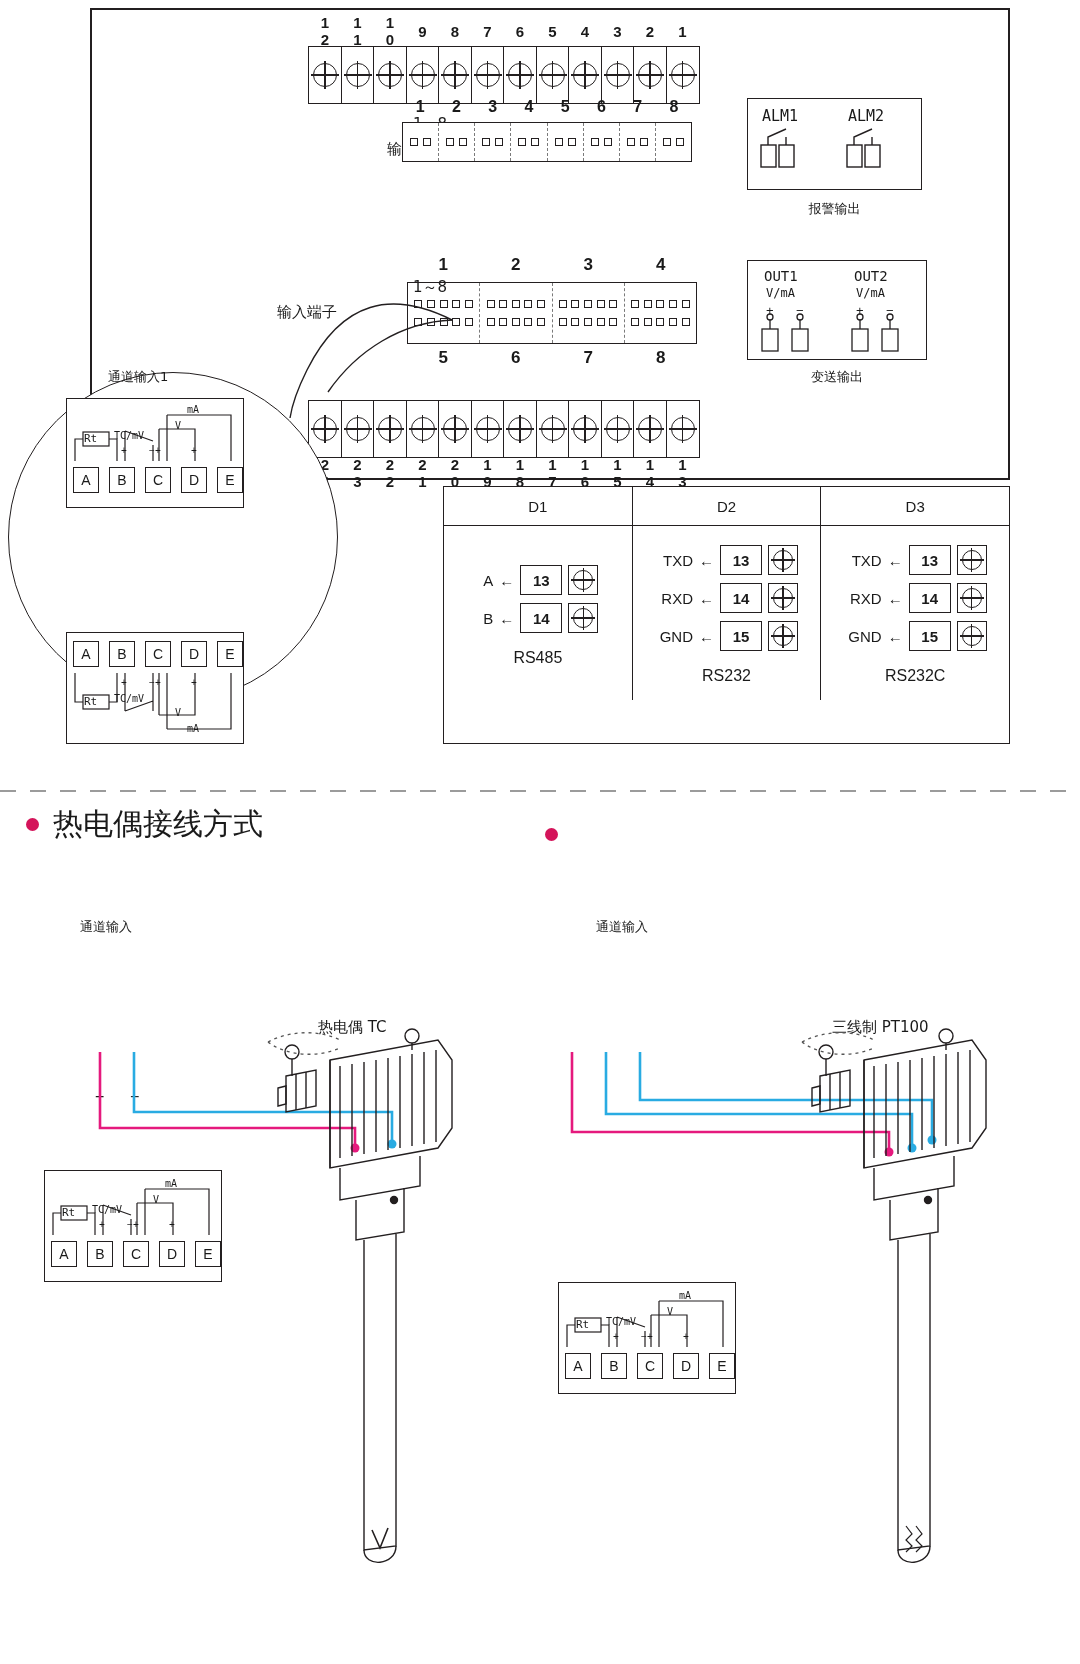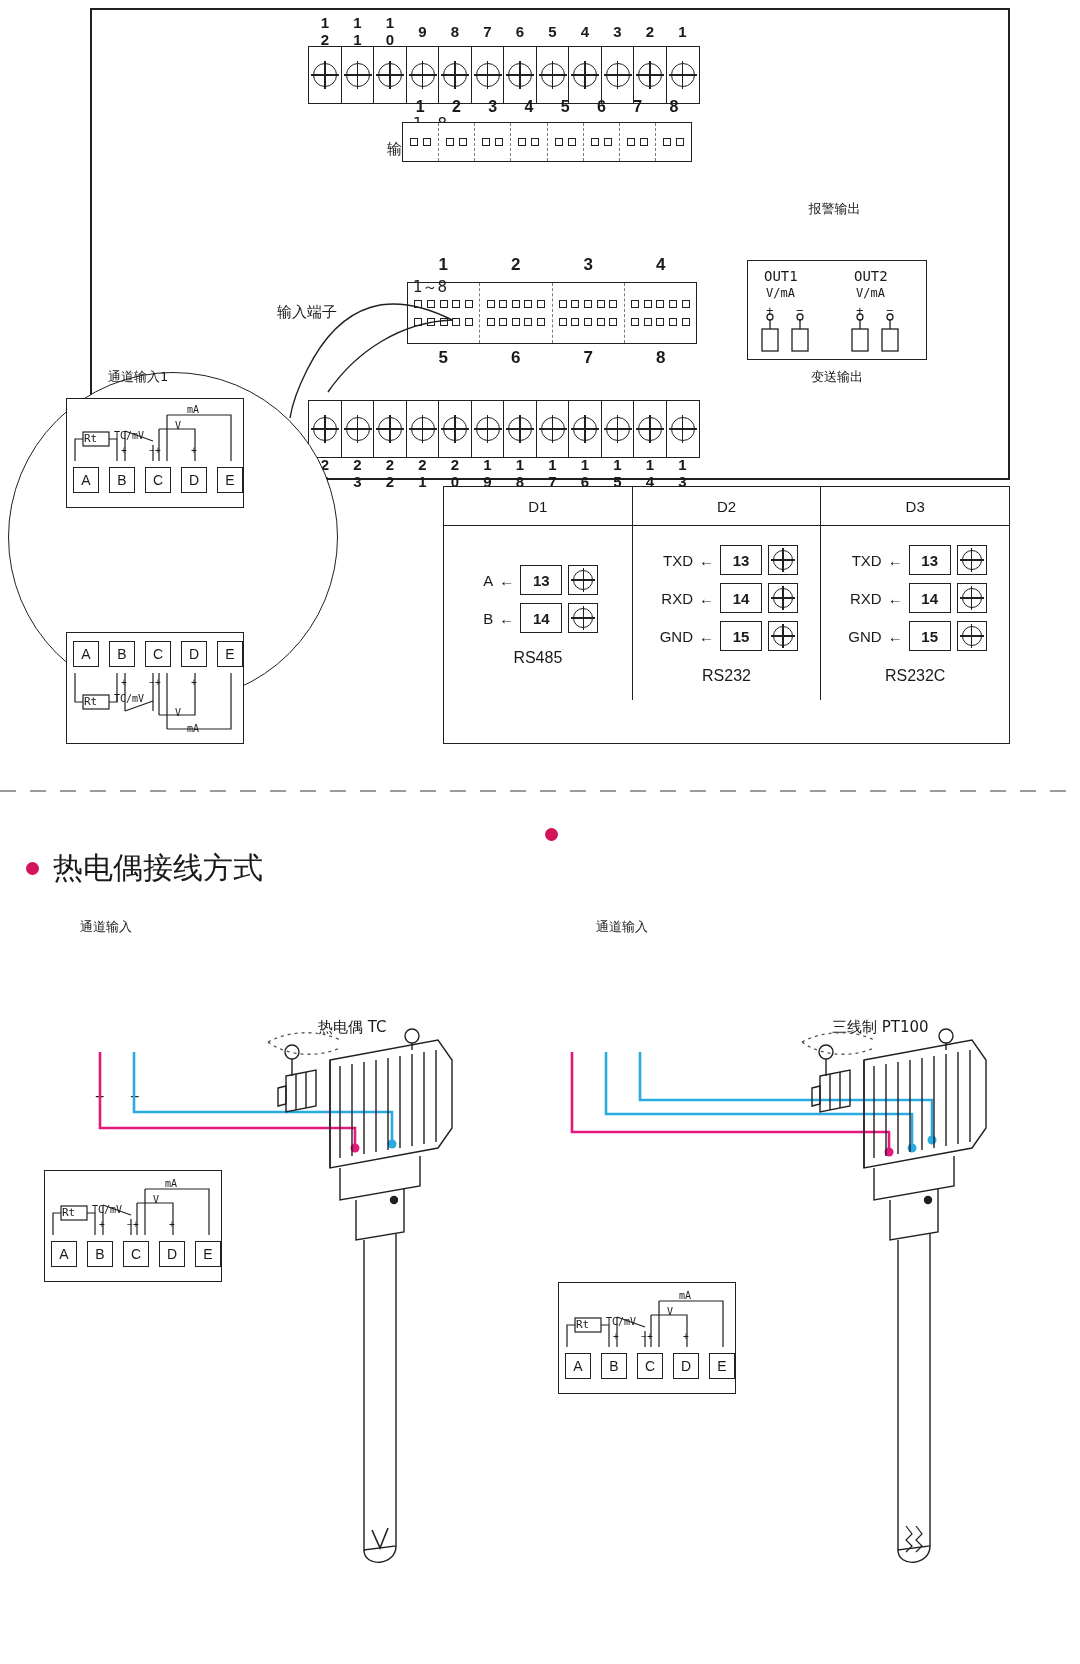--- a/index.html
+++ b/index.html
@@ -199,20 +199,34 @@
         <div class="pinpair">
           <div class="pin"></div>
           <div class="pin"></div>
         </div>
         <div class="pinpair">
           <div class="pin"></div>
           <div class="pin"></div>
         </div>
       </div>
 
+    <div class="abs subpanel" style="left:655px;top:88px;width:175px;height:92px;">
+      <div class="abs mono" style="left:14px;top:8px;font-size:15px;">ALM1</div>
+      <div class="abs mono" style="left:100px;top:8px;font-size:15px;">ALM2</div>
+      <svg class="abs" style="left:0;top:0;" width="175" height="92">
+
+        <path d="M20 46 L20 38 L38 30 M38 38 L38 46" fill="none" stroke="#231f20" stroke-width="1.4"></path>
+        <rect x="13" y="46" width="15" height="22" fill="none" stroke="#231f20" stroke-width="1.4"></rect>
+        <rect x="31" y="46" width="15" height="22" fill="none" stroke="#231f20" stroke-width="1.4"></rect>
+
+        <path d="M106 46 L106 38 L124 30 M124 38 L124 46" fill="none" stroke="#231f20" stroke-width="1.4"></path>
+        <rect x="99" y="46" width="15" height="22" fill="none" stroke="#231f20" stroke-width="1.4"></rect>
+        <rect x="117" y="46" width="15" height="22" fill="none" stroke="#231f20" stroke-width="1.4"></rect>
+      </svg>
+    </div>
     <div class="abs cn lbl-sm" style="left:655px;top:190px;width:175px;text-align:center;">报警输出</div>
 
     <div class="abs cn lbl" style="left:205px;top:268px;width:150px;text-align:right;">1～8</div>
     <div class="abs cn lbl" style="left:185px;top:293px;width:170px;text-align:left;">输入端子</div>
 
     <svg class="abs" style="left:0;top:230px;" width="380" height="190">
       <path d="M360 80 C300 50 250 60 215 130 C205 150 200 165 198 178" fill="none" stroke="#231f20" stroke-width="1.4"></path>
       <path d="M360 80 C310 82 265 110 236 152" fill="none" stroke="#231f20" stroke-width="1.4"></path>
     </svg>
 
@@ -536,21 +550,21 @@
               </span>
             </div>
           </div>
           <div style="font-size: 16px; margin-top: 8px;">RS232C</div>
         </div>
       </div>
   </div>
 
   <div class="abs" id="divider"></div>
 
-  <div class="abs sec-h" style="left:26px;top:848px;text-align:right;">
+  <div class="abs sec-h" style="left:26px;top:804px;text-align:right;">
     <span class="bullet"></span>
     <span class="sec-title">热电偶接线方式</span>
   </div>
 
   <div class="abs sec-h" style="left:545px;top:828px;">
     <span class="bullet"></span>
   </div>
 
   <div class="abs cn lbl-sm" style="left:80px;top:918px;">通道输入</div>
   <div class="abs chbox" style="left:44px;top:948px;width:178px;height:112px;">

